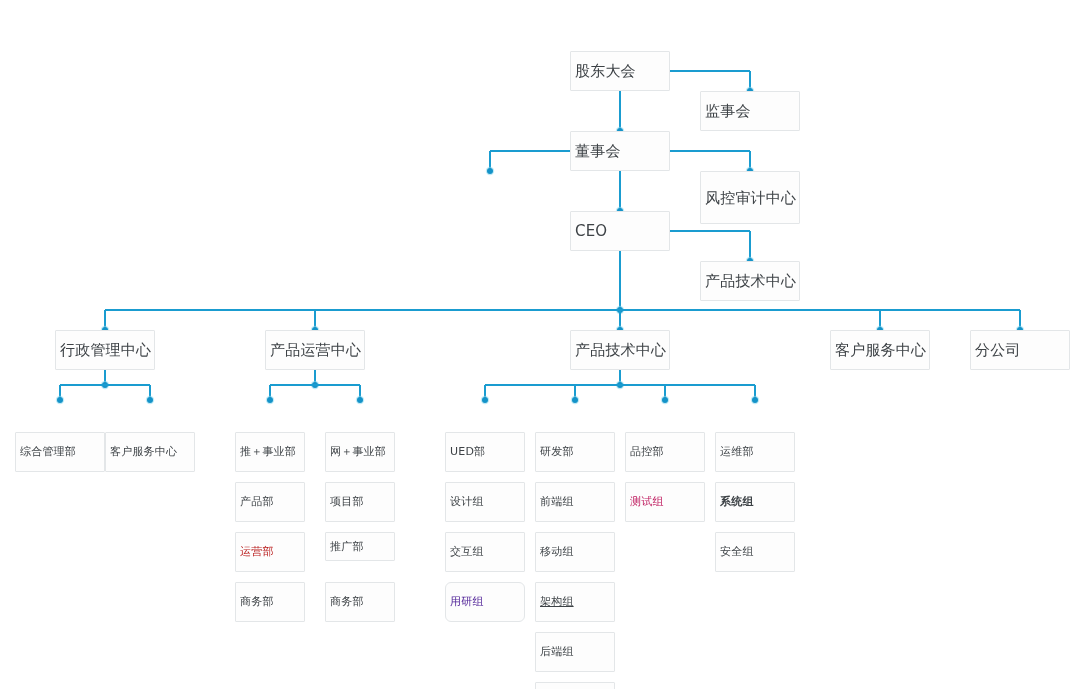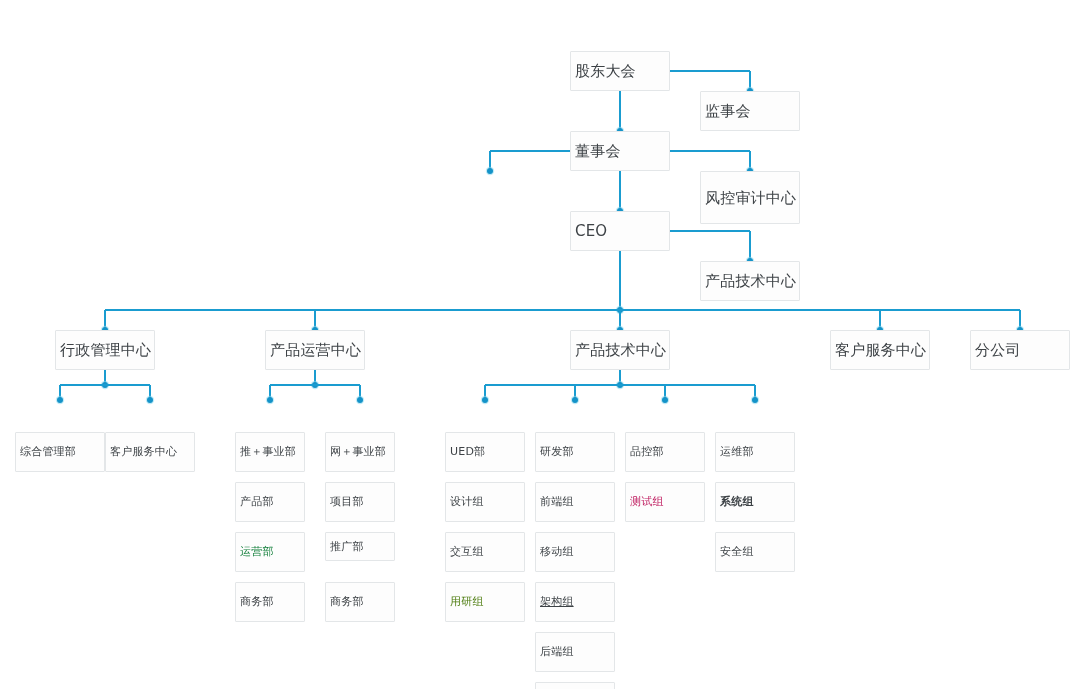--- a/index.html
+++ b/index.html
@@ -236,21 +236,21 @@
       </div>
       <div class="org-node level-leaf" style="left: 105px; top: 400px; width: 90px; height: 40px; border-color: rgb(227, 230, 232); background: rgb(253, 253, 253); color: rgb(61, 66, 70);">
         <span class="node-label">客户服务中心</span>
       </div>
       <div class="org-node level-leaf" style="left: 235px; top: 400px; width: 70px; height: 40px; border-color: rgb(227, 230, 232); background: rgb(253, 253, 253); color: rgb(61, 66, 70);">
         <span class="node-label">推＋事业部</span>
       </div>
       <div class="org-node level-leaf" style="left: 235px; top: 450px; width: 70px; height: 40px; border-color: rgb(227, 230, 232); background: rgb(253, 253, 253); color: rgb(61, 66, 70);">
         <span class="node-label">产品部</span>
       </div>
-      <div class="org-node level-leaf" style="left: 235px; top: 500px; width: 70px; height: 40px; border-color: rgb(227, 230, 232); background: rgb(253, 253, 253); color: #15803d;">
+      <div class="org-node level-leaf" style="left: 235px; top: 500px; width: 70px; height: 40px; border-color: rgb(227, 230, 232); background: rgb(253, 253, 253); color: #b91c1c;">
         <span class="node-label">运营部</span>
       </div>
       <div class="org-node level-leaf" style="left: 235px; top: 550px; width: 70px; height: 40px; border-color: rgb(227, 230, 232); background: rgb(253, 253, 253); color: rgb(61, 66, 70);">
         <span class="node-label">商务部</span>
       </div>
       <div class="org-node level-leaf" style="left: 325px; top: 400px; width: 70px; height: 40px; border-color: rgb(227, 230, 232); background: rgb(253, 253, 253); color: rgb(61, 66, 70);">
         <span class="node-label">网＋事业部</span>
       </div>
       <div class="org-node level-leaf" style="left: 325px; top: 450px; width: 70px; height: 40px; border-color: rgb(227, 230, 232); background: rgb(253, 253, 253); color: rgb(61, 66, 70);">
         <span class="node-label">项目部</span>
@@ -263,21 +263,21 @@
       </div>
       <div class="org-node level-leaf" style="left: 445px; top: 400px; width: 80px; height: 40px; border-color: rgb(227, 230, 232); background: rgb(253, 253, 253); color: rgb(61, 66, 70);">
         <span class="node-label">UED部</span>
       </div>
       <div class="org-node level-leaf" style="left: 445px; top: 450px; width: 80px; height: 40px; border-color: rgb(227, 230, 232); background: rgb(253, 253, 253); color: rgb(61, 66, 70);">
         <span class="node-label">设计组</span>
       </div>
       <div class="org-node level-leaf" style="left: 445px; top: 500px; width: 80px; height: 40px; border-color: rgb(227, 230, 232); background: rgb(253, 253, 253); color: rgb(61, 66, 70);">
         <span class="node-label">交互组</span>
       </div>
-      <div class="org-node level-leaf" style="left: 445px; top: 550px; width: 80px; height: 40px; border-color: rgb(227, 230, 232); background: rgb(253, 253, 253); color: #4d7c0f;">
+      <div class="org-node level-leaf" style="left: 445px; top: 550px; width: 80px; height: 40px; border-color: rgb(227, 230, 232); background: rgb(253, 253, 253); color: #4c1d95; border-radius: 6px;">
         <span class="node-label">用研组</span>
       </div>
       <div class="org-node level-leaf" style="left: 535px; top: 400px; width: 80px; height: 40px; border-color: rgb(227, 230, 232); background: rgb(253, 253, 253); color: rgb(61, 66, 70);">
         <span class="node-label">研发部</span>
       </div>
       <div class="org-node level-leaf" style="left: 535px; top: 450px; width: 80px; height: 40px; border-color: rgb(227, 230, 232); background: rgb(253, 253, 253); color: rgb(61, 66, 70);">
         <span class="node-label">前端组</span>
       </div>
       <div class="org-node level-leaf" style="left: 535px; top: 500px; width: 80px; height: 40px; border-color: rgb(227, 230, 232); background: rgb(253, 253, 253); color: rgb(61, 66, 70);">
         <span class="node-label">移动组</span>

